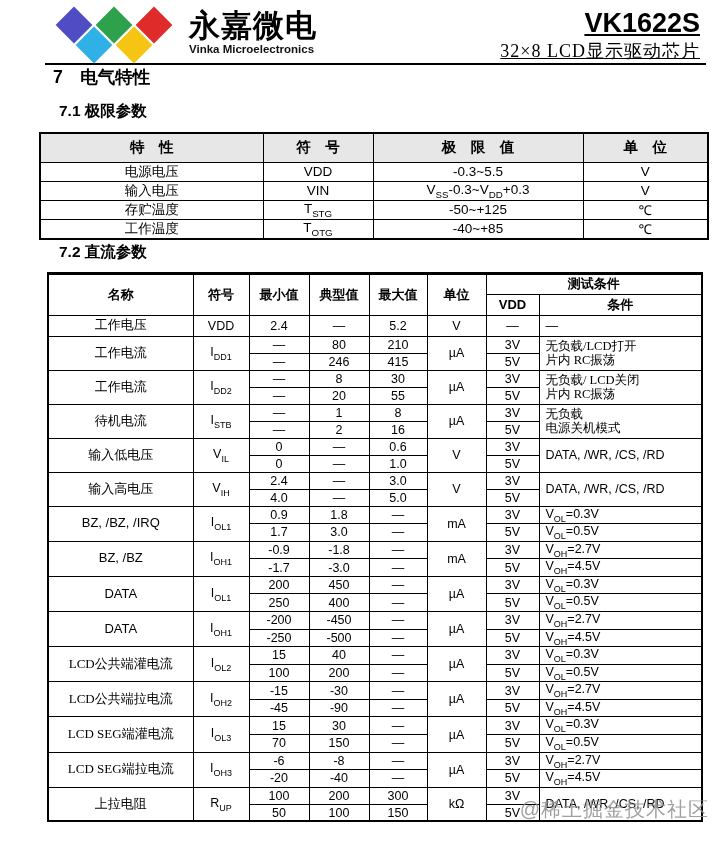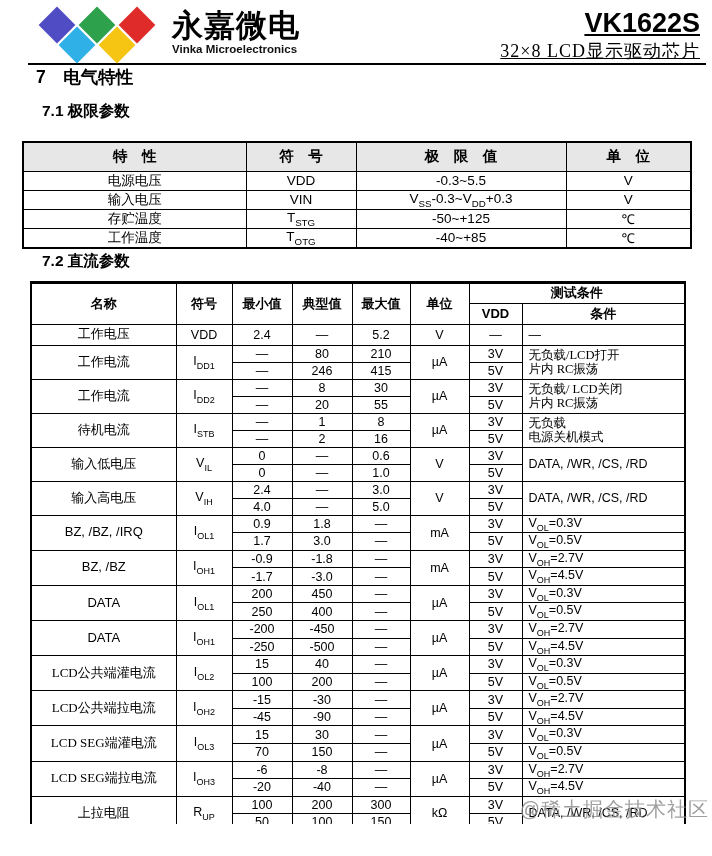--- a/index.html
+++ b/index.html
@@ -1,19 +1,19 @@
 <!DOCTYPE html>
 <html><head>
 <meta charset="utf-8">
 <style>
   * { margin:0; padding:0; box-sizing:border-box; }
   html,body { background:#fff; }
   .page {
     position:relative; width:712px; height:824px; background:#ffffff;
-    font-family:"Liberation Sans", sans-serif; color:#000; overflow:hidden;
+    font-family:"Liberation Sans", sans-serif; color:#000; overflow:hidden;padding-left:17px;
   }
   
   .header { display:flex; justify-content:space-between; align-items:flex-start;
             padding:7px 8px 0 34px; height:62px; }
   .logo { display:flex; align-items:flex-start; }
   .diamonds { position:relative; width:132px; height:56px; flex:0 0 auto; }
   .diamond { position:absolute; width:26px; height:26px; transform:rotate(45deg); }
   .d0 { left:10px; top:5px; }
   .d1 { left:50px; top:5px; }
   .d2 { left:90px; top:5px; }
@@ -31,21 +31,21 @@
   .h2 { font-size:15.5px; font-weight:bold; }
   .s71 { margin:13px 0 0 42px; }
   .s72 { margin:2px 0 0 42px; }
   
   table { border-collapse:collapse; table-layout:fixed; }
   th, td { border:1px solid #000; text-align:center; vertical-align:middle;
            padding:0 2px; overflow:hidden; }
   sub { font-size:72%; }
   .cn { font-family:"Liberation Serif", serif; }
   
-  .limit { width:668px; margin:19px 0 0 22px; border:2px solid #000; }
+  .limit { width:668px; margin:10px 0 0 22px; border:2px solid #000; }
   .limit th { background:#e7e7e7; height:29px; font-size:14.5px; }
   .limit td { height:17px; font-size:13.5px; }
   
   .dc { width:654px; margin:9px 0 0 30px; border:2px solid #000; border-top-width:3px; }
   .dc th { font-size:13px; height:21px; }
   .dc td { height:17px; font-size:12.5px; line-height:1.12; }
   .dc td.tall { height:21px;margin-top:8px; }
   .dc td.cond { text-align:left; padding-left:6px; }
   .dc td.name { font-size:13px; }
   

